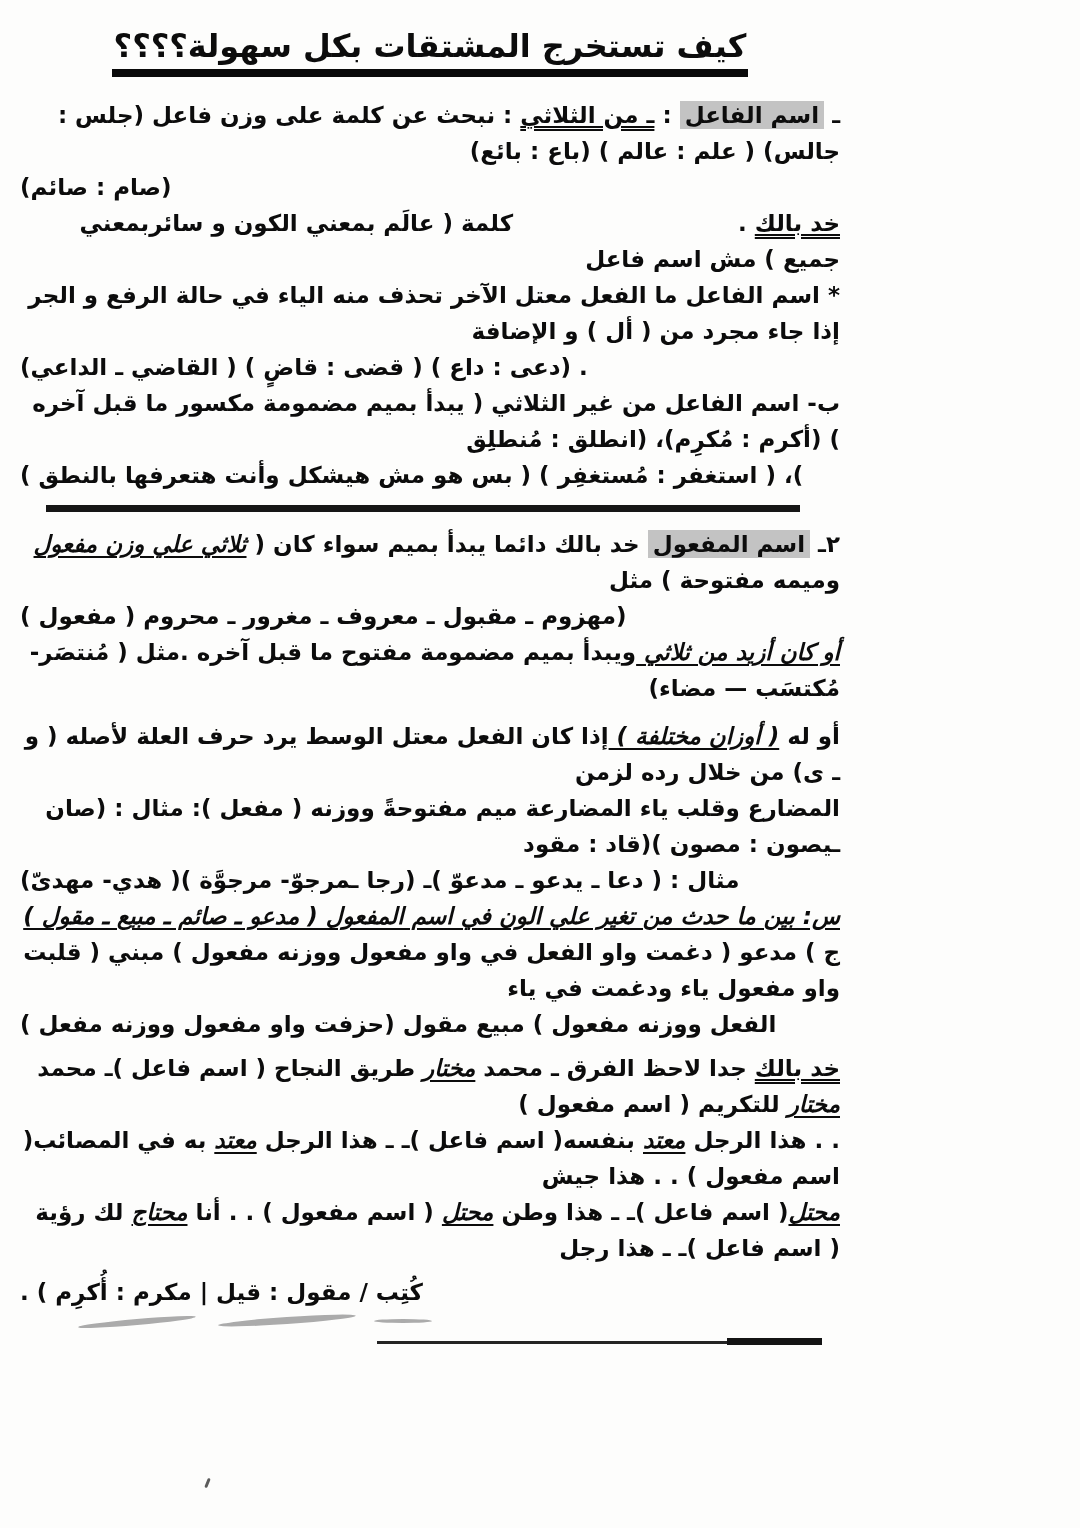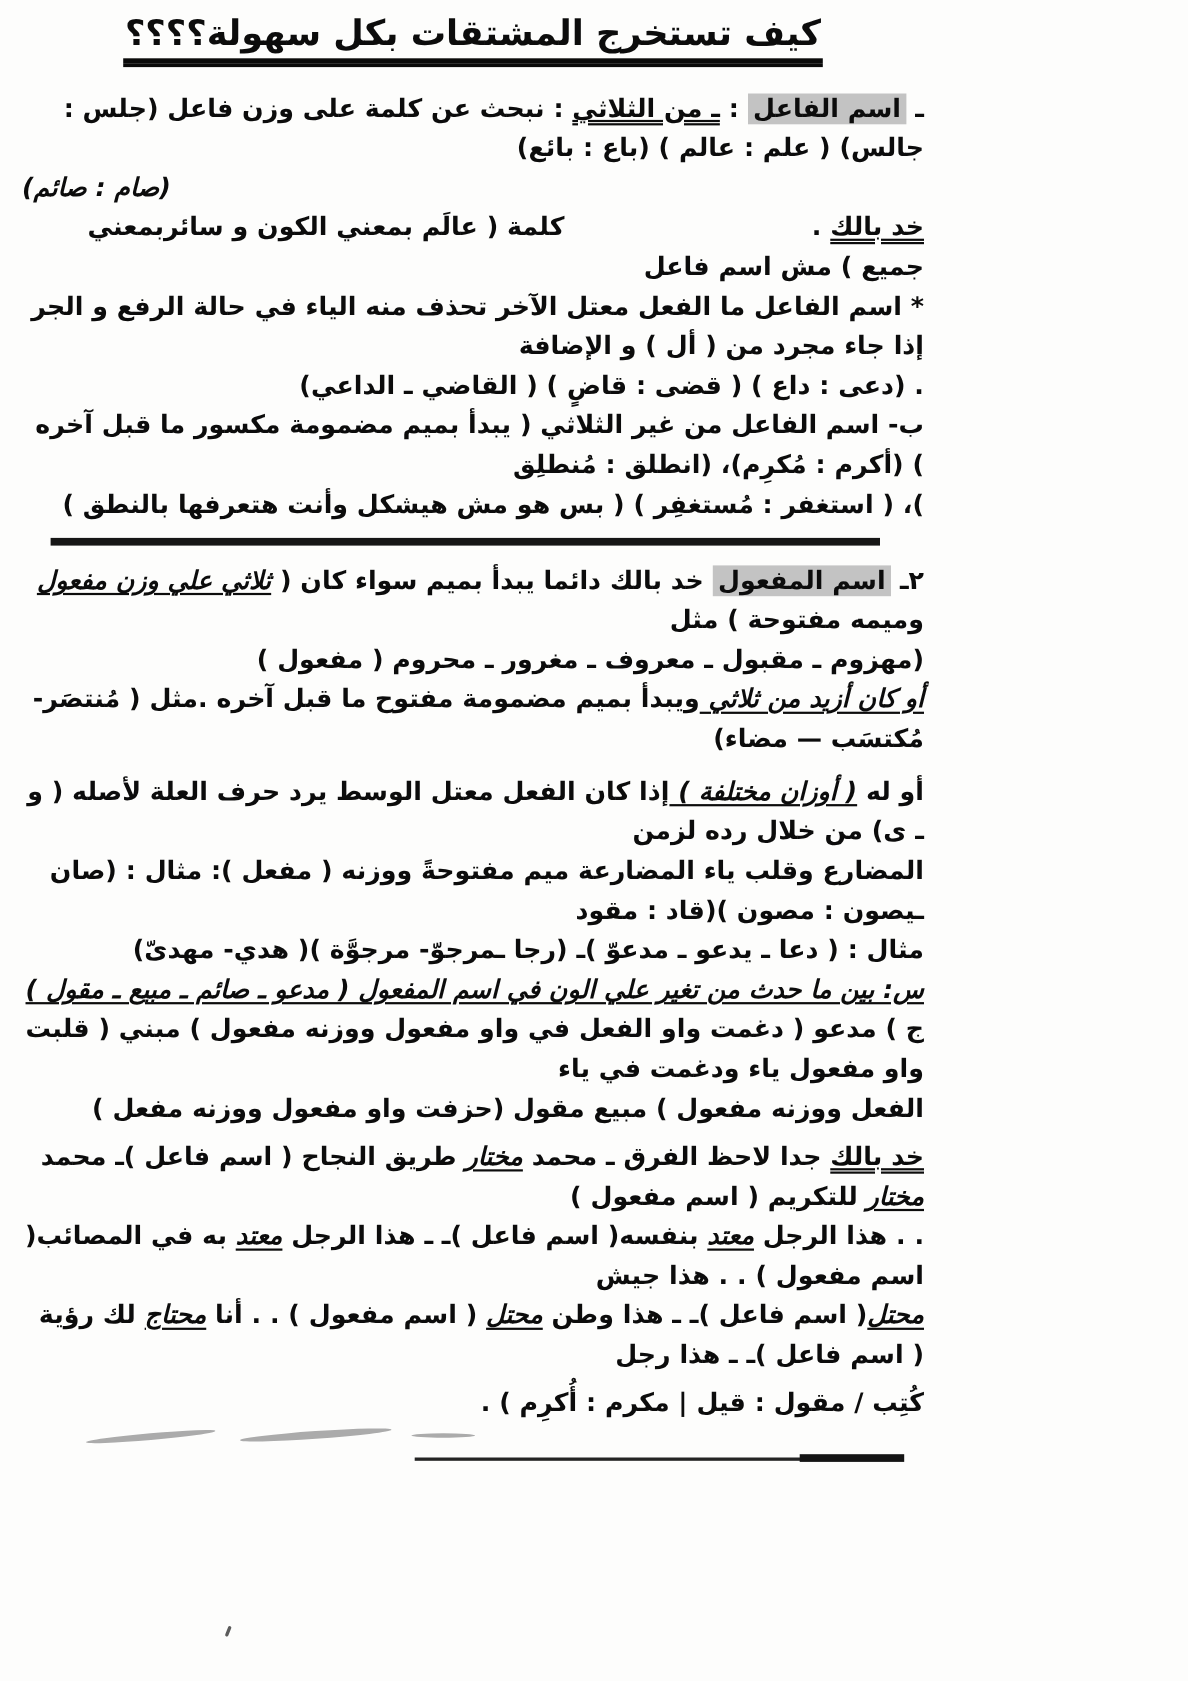--- a/index.html
+++ b/index.html
@@ -8,39 +8,39 @@
     width: 1080px; height: 1528px;
     background: #fdfdfc;
     font-family: "DejaVu Sans", "Liberation Sans", sans-serif;
     font-weight: 700;
     color: #0c0c0c;
   }
   .page {
     position: relative;
     width: 860px; height: 1528px;
     direction: rtl;
-    padding: 8px 20px 0 20px;
+    padding: 24px 20px 0 20px;
     font-size: 23px;
     overflow: hidden;
   }
   .title {
     text-align: center;
     font-size: 32px;
     letter-spacing: 0;
     line-height: 44px;
   }
   .title-rule {
     width: 636px; height: 7px;
     margin: 1px auto 20px auto;
     border-top: 5px solid #0a0a0a;
     border-bottom: 3px solid #0a0a0a;
   }
   .line { text-align: right; line-height: 36px; min-height: 36px; position: relative; }
-  .c { text-align: right; }
-  .l { text-align: left; font-style: italic; }
+  .c { text-align: left; }
+  .l { text-align: left; }
   .hl { background: #c3c3c3; padding: 1px 5px; }
   .hl-big { background: #c3c3c3; padding: 6px 6px; }
   .u  { text-decoration-line: underline; text-decoration-thickness: 2px; text-underline-offset: 4px; font-style: italic; }
   .u2 { text-decoration-line: underline; text-decoration-style: double; text-decoration-thickness: 2px; text-underline-offset: 3px; }
   .sp { display: inline-block; width: 225px; }
   .gap8 { height: 8px; } .gap12 { height: 12px; }
   .divider1 { height: 7px; background: #161616; margin: 12px 40px 14px 26px; }
   .divider2 { position: relative; height: 9px; width: 445px; margin: 4px 18px 12px auto; }
   .divider2 .thick { position: absolute; right: 0; top: 0; height: 7px; width: 95px; background: #141414; }
   .divider2 .thin  { position: absolute; right: 88px; left: 0; top: 3px; height: 3px; background: #242424; }

